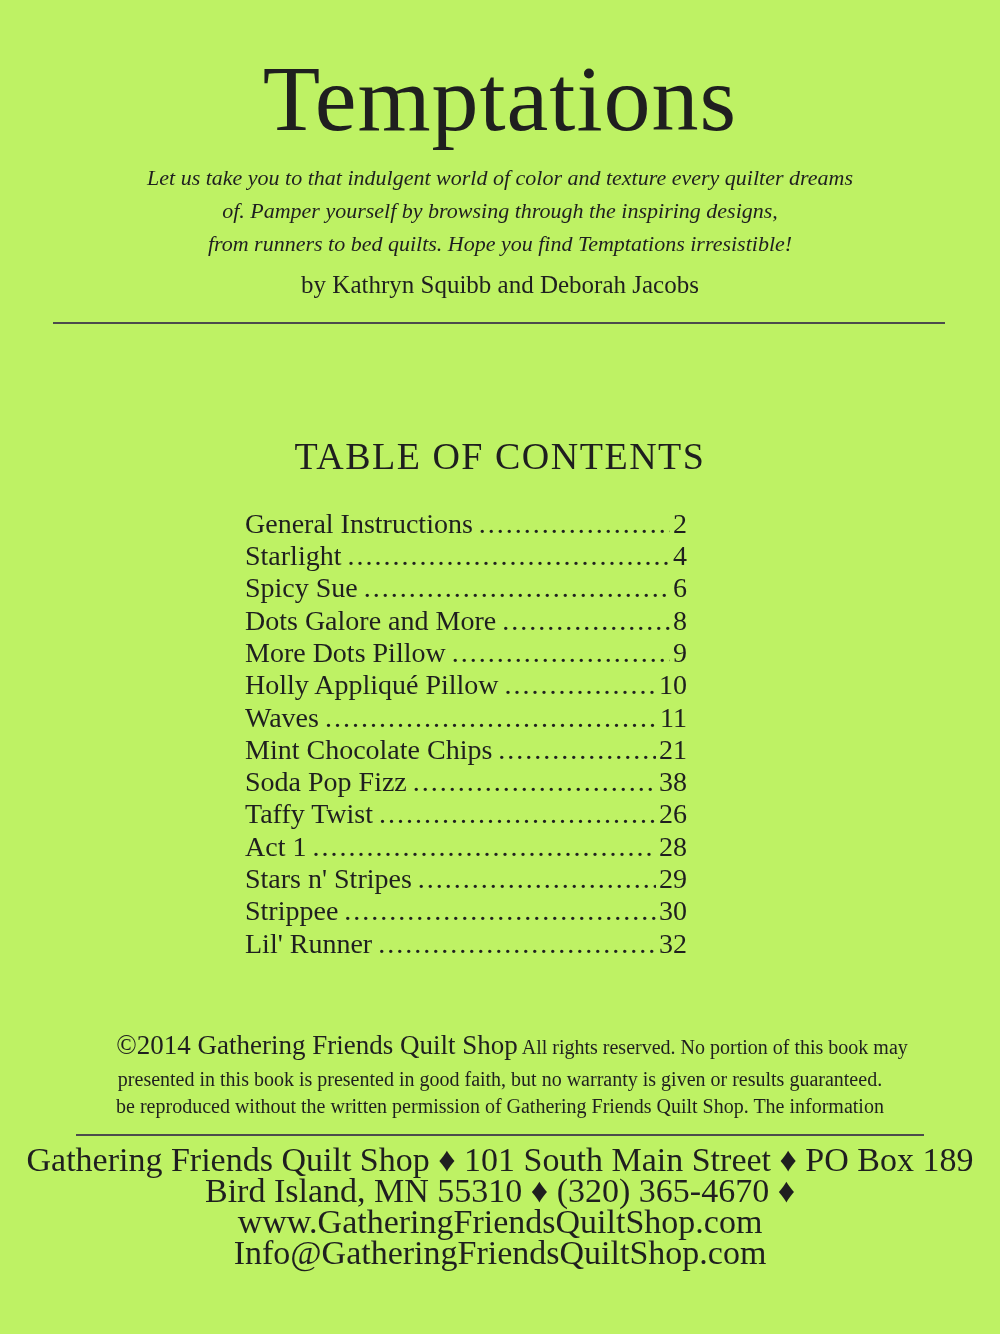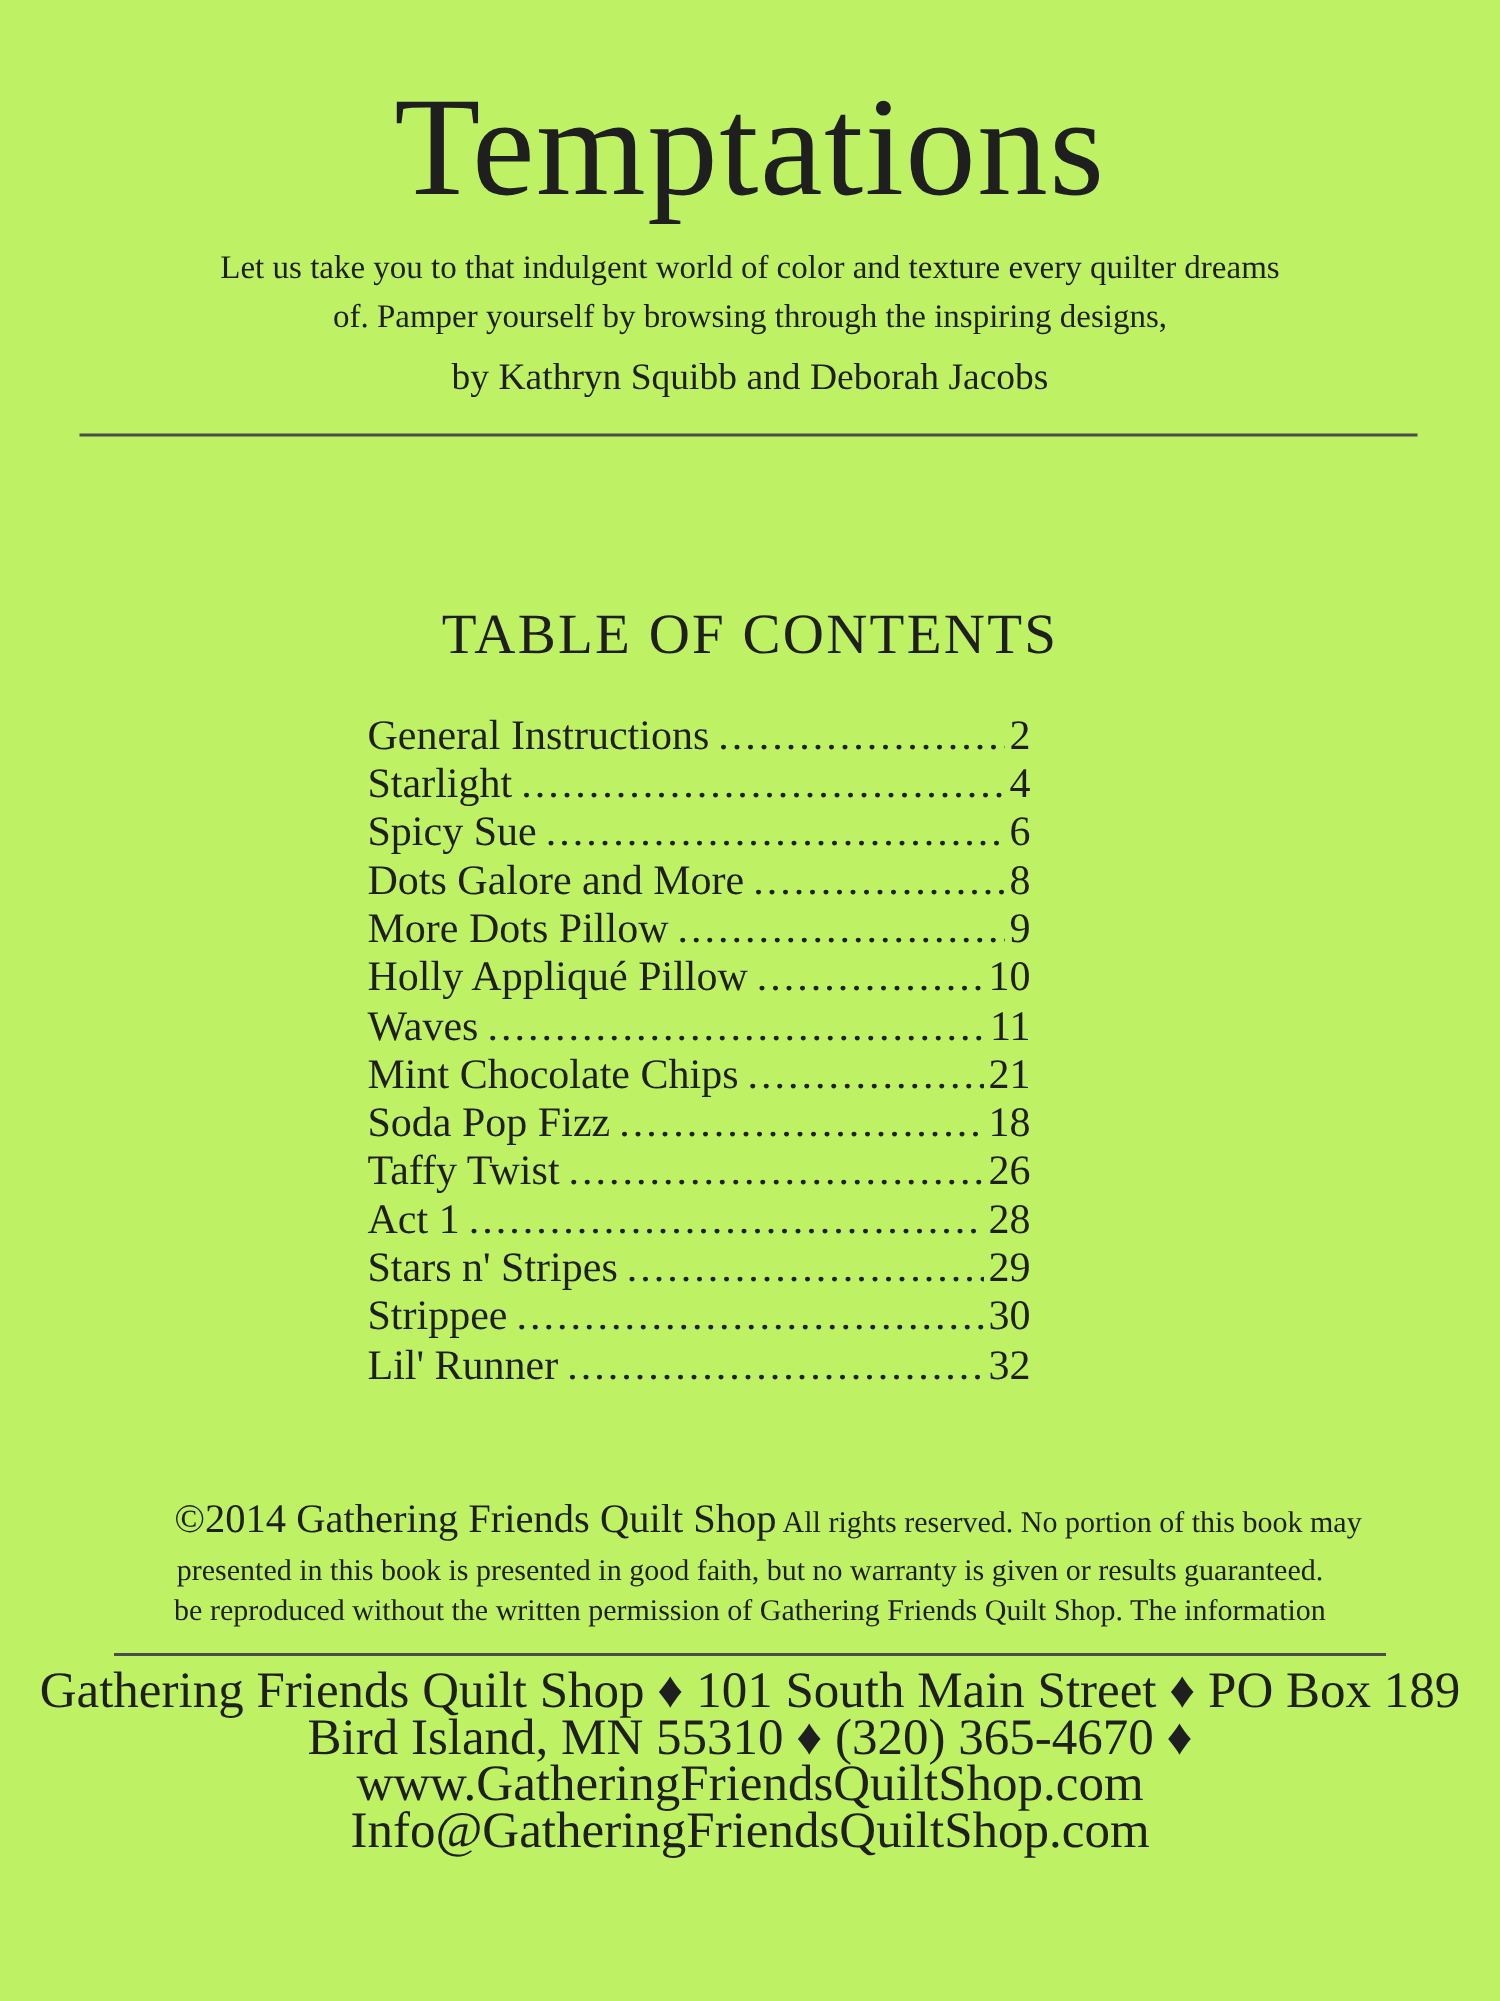--- a/index.html
+++ b/index.html
@@ -20,20 +20,21 @@
   .title {
     font-size: 94px;
     font-weight: normal;
     text-align: center;
     line-height: 1.2;
     letter-spacing: 1px;
   }
   .subtitle {
     margin-top: 6px;
     text-align: center;
+    font-style: italic;
     font-size: 22px;
     line-height: 33px;
   }
   .byline {
     margin-top: 10px;
     text-align: center;
     font-size: 25px;
     line-height: 30px;
   }
   .rule {
@@ -88,20 +89,21 @@
 </head>
 <body>
 
 <div class="page">
 
   <h1 class="title">Temptations</h1>
 
   <div class="subtitle">
     <div class="subtitle-line">Let us take you to that indulgent world of color and texture every quilter dreams</div>
     <div class="subtitle-line">of.  Pamper yourself by browsing through the inspiring designs,</div>
+    <div class="subtitle-line">from runners to bed quilts.  Hope you find Temptations irresistible!</div>
   </div>
 
   <div class="byline">by Kathryn Squibb and Deborah Jacobs</div>
 
   <hr class="rule rule-top">
 
   <h2 class="toc-heading">TABLE OF CONTENTS</h2>
 
   <div class="toc-list">
     <div class="toc-row">
@@ -148,21 +150,21 @@
 
     <div class="toc-row">
       <span class="toc-title">Mint Chocolate Chips</span>
       <span class="toc-dots" aria-hidden="true">................................................................................</span>
       <span class="toc-page">21</span>
     </div>
 
     <div class="toc-row">
       <span class="toc-title">Soda Pop Fizz</span>
       <span class="toc-dots" aria-hidden="true">................................................................................</span>
-      <span class="toc-page">18</span>
+      <span class="toc-page">38</span>
     </div>
 
     <div class="toc-row">
       <span class="toc-title">Taffy Twist</span>
       <span class="toc-dots" aria-hidden="true">................................................................................</span>
       <span class="toc-page">26</span>
     </div>
 
     <div class="toc-row">
       <span class="toc-title">Act 1</span>

